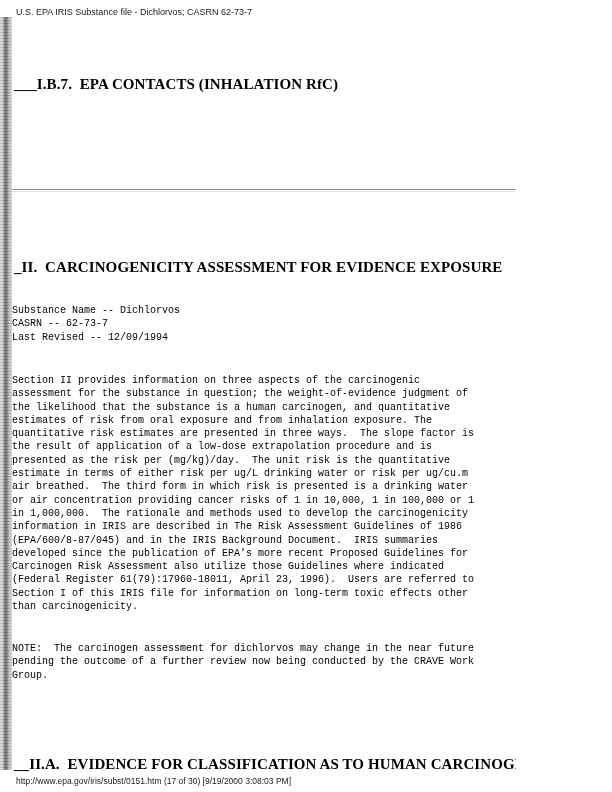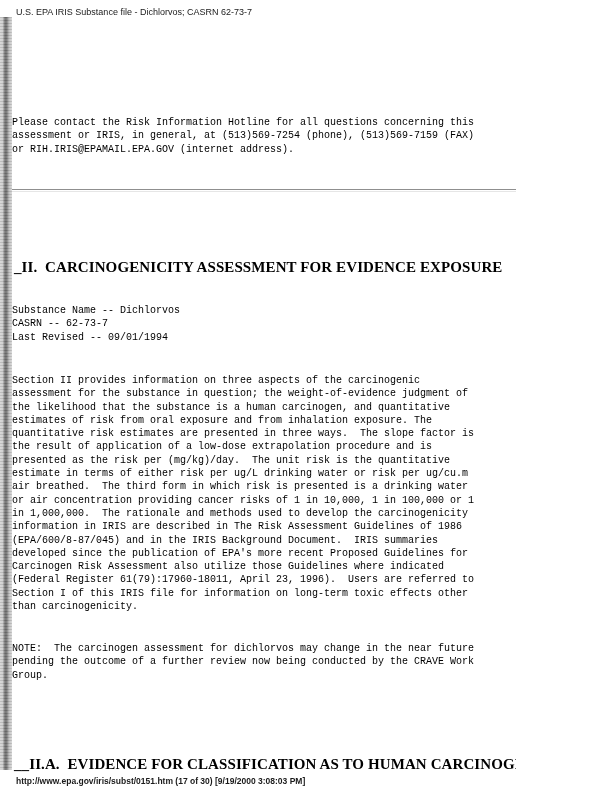--- a/index.html
+++ b/index.html
@@ -30,21 +30,20 @@
     color: #1a1a1a;
     white-space: pre;
   }
   .print-footer {
     position: absolute;
     left: 16px;
     top: 776px;
     font-size: 8.5px;
     color: #1a1a1a;
     white-space: pre;
-    font-weight: bold;
   }
   
   .border-strip {
     position: absolute;
     left: 0;
     top: 17px;
     width: 12px;
     height: 753px;
     background:
       repeating-linear-gradient(180deg,
@@ -94,32 +93,30 @@
 </style>
 </head>
 <body>
 
 <div class="page">
 
   <div class="print-header">U.S. EPA IRIS Substance file - Dichlorvos; CASRN 62-73-7</div>
 
   <div class="border-strip"></div>
 
+  <div class="doc-heading h-ib7">___I.B.7.  EPA CONTACTS (INHALATION RfC)</div>
 
-  <div class="mono-block p-contact">Please contact the Risk Information Hotline for all questions concerning this
-assessment or IRIS, in general, at (513)569-7254 (phone), (513)569-7159 (FAX)
-or RIH.IRIS@EPAMAIL.EPA.GOV (internet address).</div>
 
   <div class="rule"></div>
 
   <div class="doc-heading h-ii">_II.  CARCINOGENICITY ASSESSMENT FOR EVIDENCE EXPOSURE</div>
 
   <div class="mono-block p-substance">Substance Name -- Dichlorvos
 CASRN -- 62-73-7
-Last Revised -- 09/01/1994</div>
+Last Revised -- 12/09/1994</div>
 
   <div class="mono-block p-desc">Section II provides information on three aspects of the carcinogenic
 assessment for the substance in question; the weight-of-evidence judgment of
 the likelihood that the substance is a human carcinogen, and quantitative
 estimates of risk from oral exposure and from inhalation exposure. The
 quantitative risk estimates are presented in three ways.  The slope factor is
 the result of application of a low-dose extrapolation procedure and is
 presented as the risk per (mg/kg)/day.  The unit risk is the quantitative
 estimate in terms of either risk per ug/L drinking water or risk per ug/cu.m
 air breathed.  The third form in which risk is presented is a drinking water

